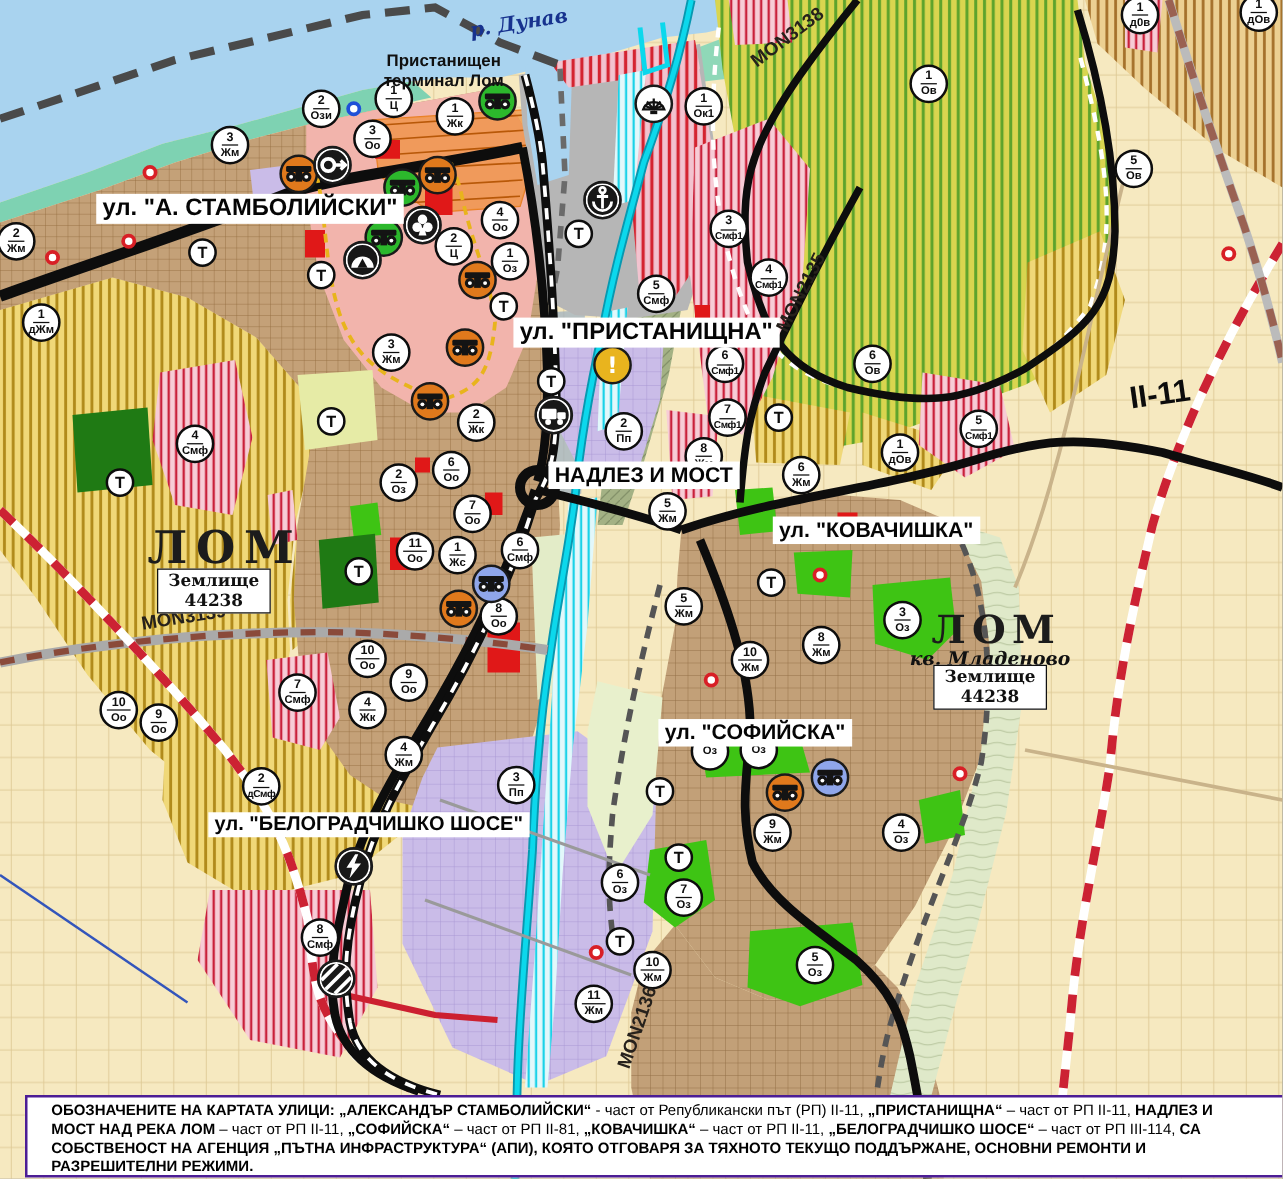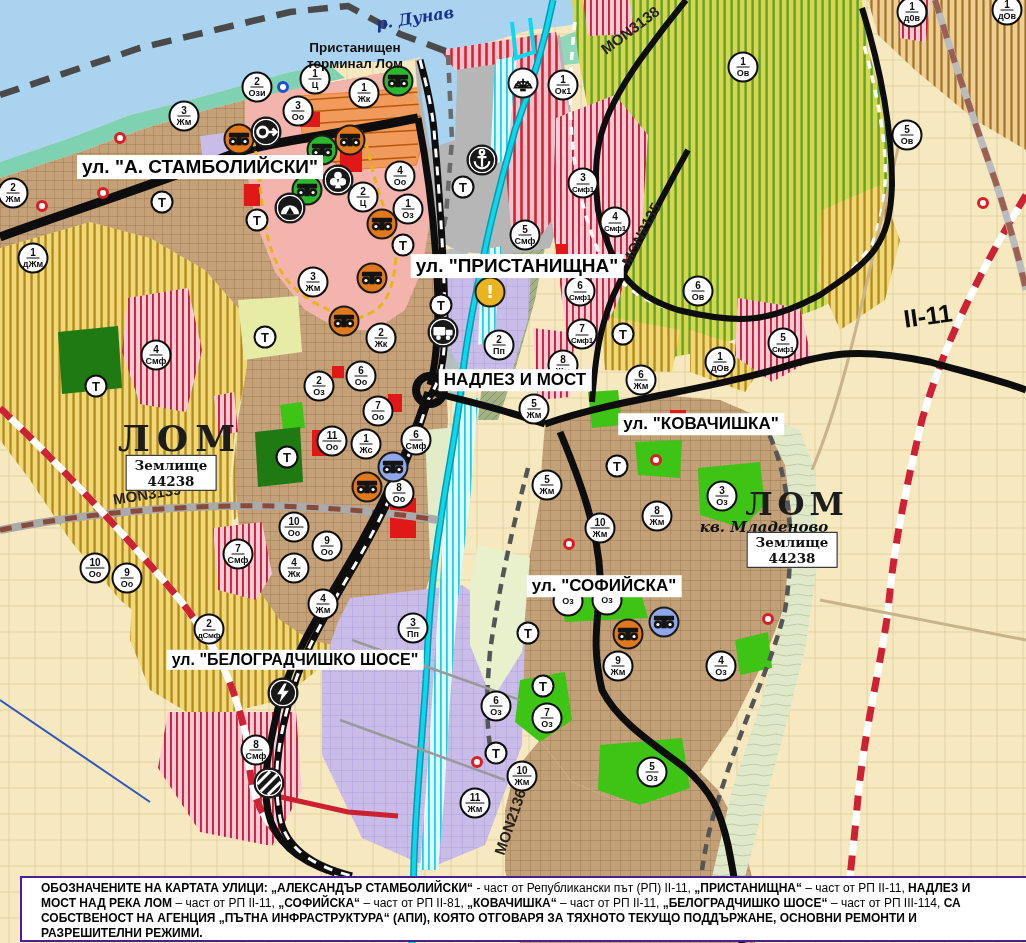--- a/index.html
+++ b/index.html
@@ -722,21 +722,21 @@
       <div class="street" style="left: 517px; top: 266px; font-size: 19px;">ул. "ПРИСТАНИЩНА"</div>
       <div class="street" style="left: 515px; top: 380px; font-size: 17px;">НАДЛЕЗ И МОСТ</div>
       <div class="street" style="left: 701px; top: 424px; font-size: 17px;">ул. "КОВАЧИШКА"</div>
       <div class="street" style="left: 604px; top: 586px; font-size: 17px;">ул. "СОФИЙСКА"</div>
       <div class="street" style="left: 295px; top: 660px; font-size: 16px;">ул. "БЕЛОГРАДЧИШКО ШОСЕ"</div>
       <div class="mlab river" style="left: 415px; top: 18px; transform: translate(-50%, -50%) rotate(-9deg);">р. Дунав</div>
       <div class="mlab terminal" style="left: 355px; top: 56px; transform: translate(-50%, -50%) rotate(0deg);">Пристанищен
 терминал Лом</div>
       <div class="mlab city" style="left: 180px; top: 438px; transform: translate(-50%, -50%) rotate(0deg);">ЛОМ</div>
       <div class="mlab city2" style="left: 797px; top: 504px; transform: translate(-50%, -50%) rotate(0deg);">ЛОМ</div>
-      <div class="mlab district" style="left: 764px; top: 527px; transform: translate(-50%, -50%) rotate(0deg);">кв. Младеново</div>
+      <div class="mlab district" style="left: 792px; top: 527px; transform: translate(-50%, -50%) rotate(0deg);">кв. Младеново</div>
       <div class="rlab" style="left: 630px; top: 30px; transform: translate(-50%, -50%) rotate(-37deg);">MON3138</div>
       <div class="rlab" style="left: 641px; top: 234px; transform: translate(-50%, -50%) rotate(-63deg);">MON2135</div>
       <div class="rlab" style="left: 147px; top: 494px; transform: translate(-50%, -50%) rotate(-9deg);">MON3139</div>
       <div class="rlab" style="left: 510px; top: 822px; transform: translate(-50%, -50%) rotate(-71deg);">MON2136</div>
       <div class="rlab big" style="left: 928px; top: 316px; transform: translate(-50%, -50%) rotate(-8deg);">II-11</div>
       <div class="zbox" style="left: 171px; top: 473px;">
     <div class="l1">Землище</div>
     <div class="l2">44238</div>
   </div>
       <div class="zbox" style="left: 792px; top: 550px;">

